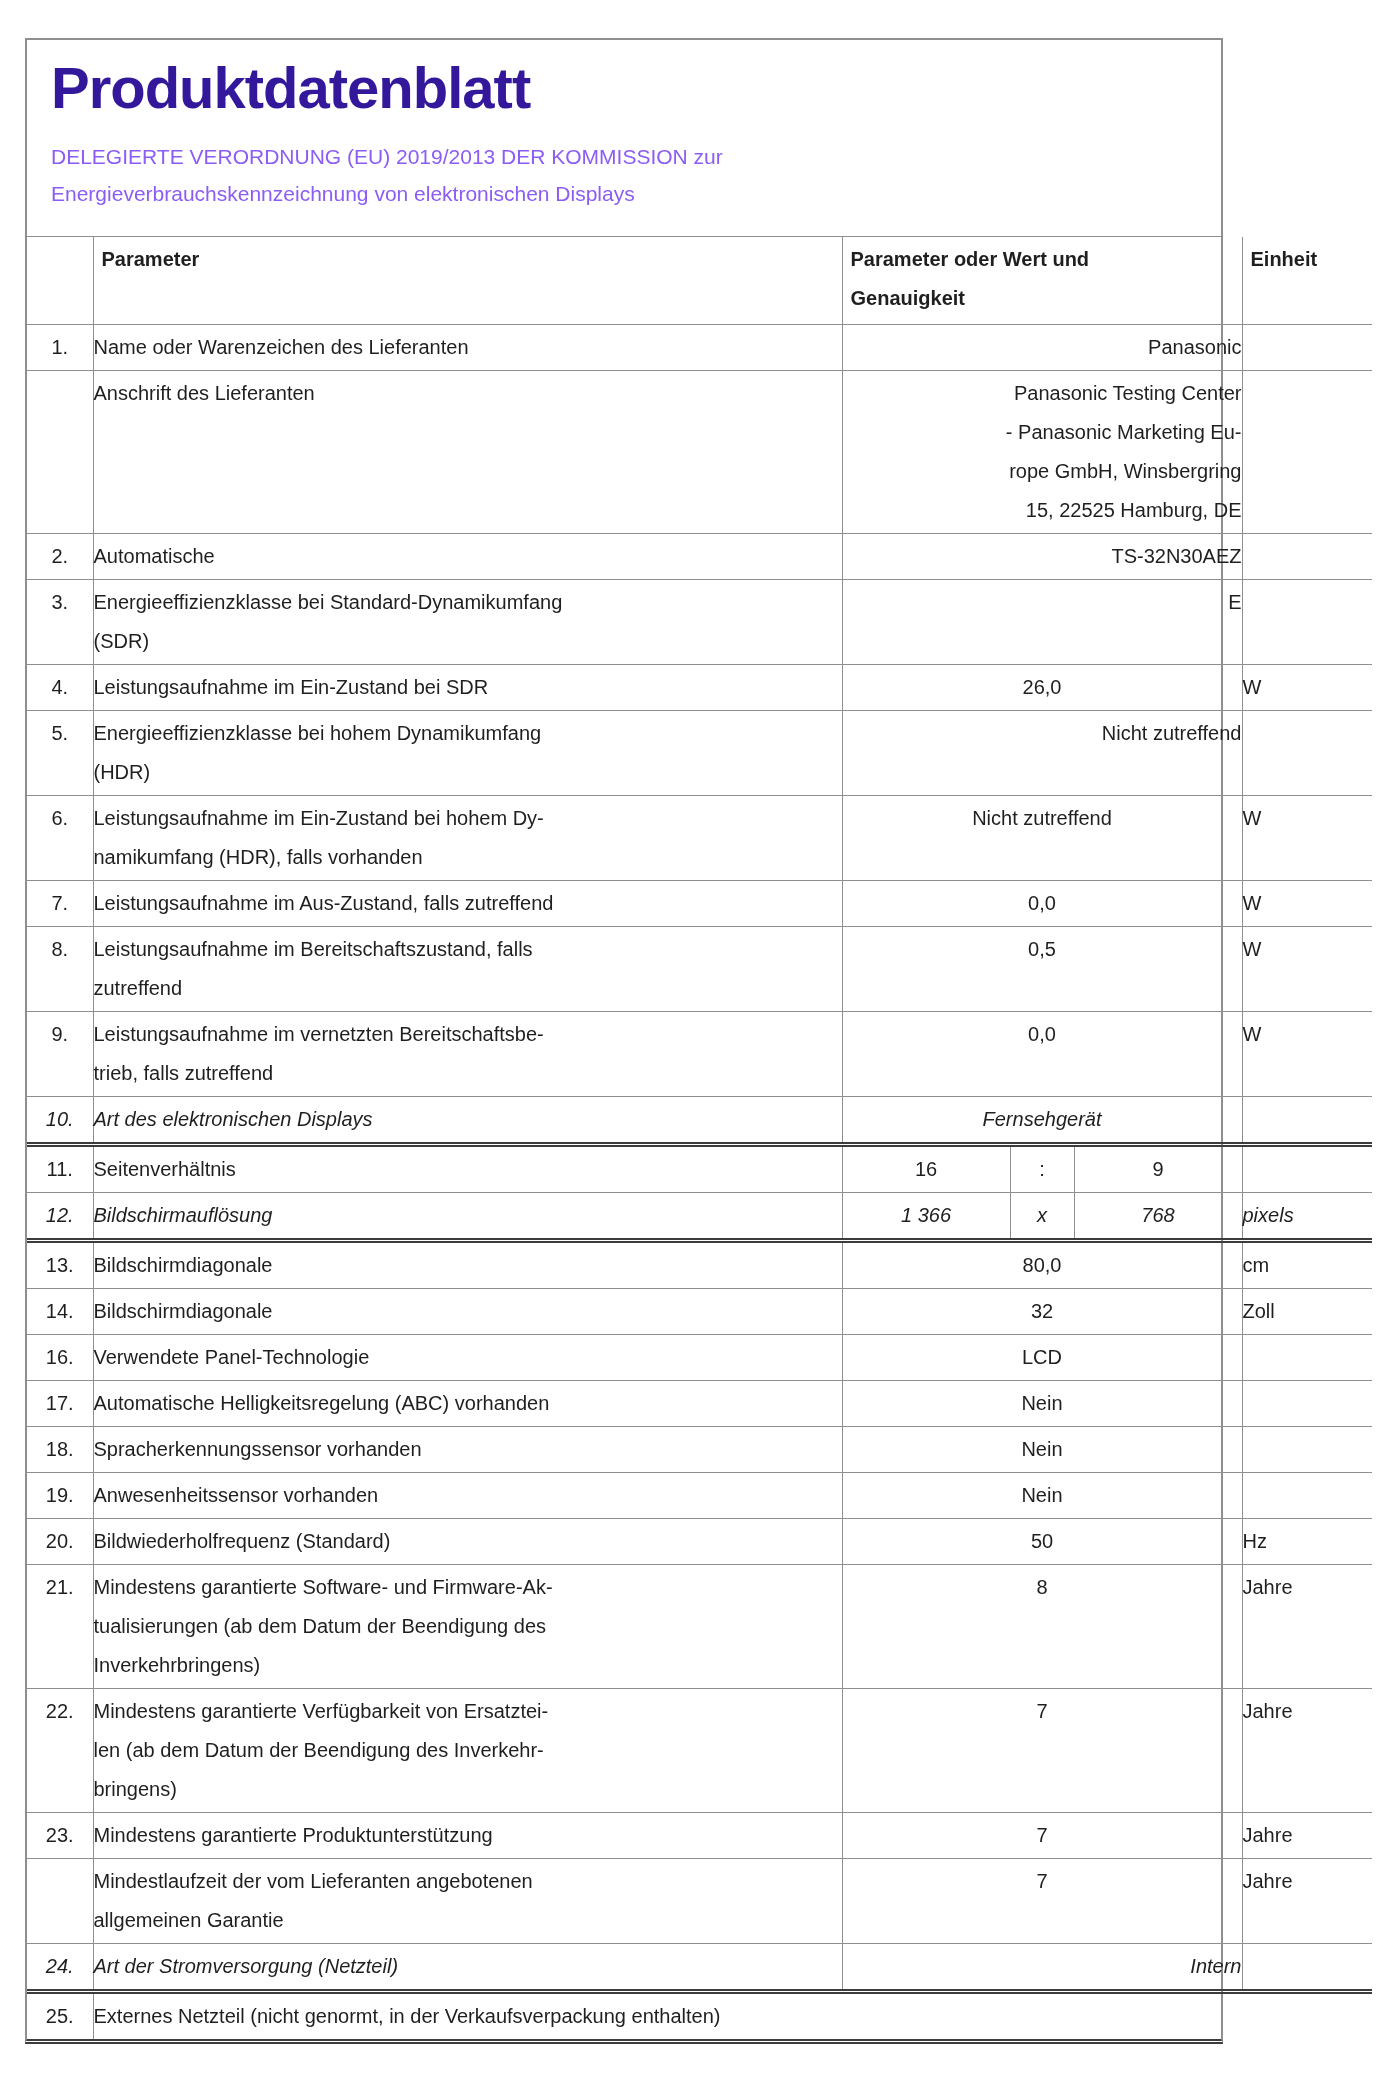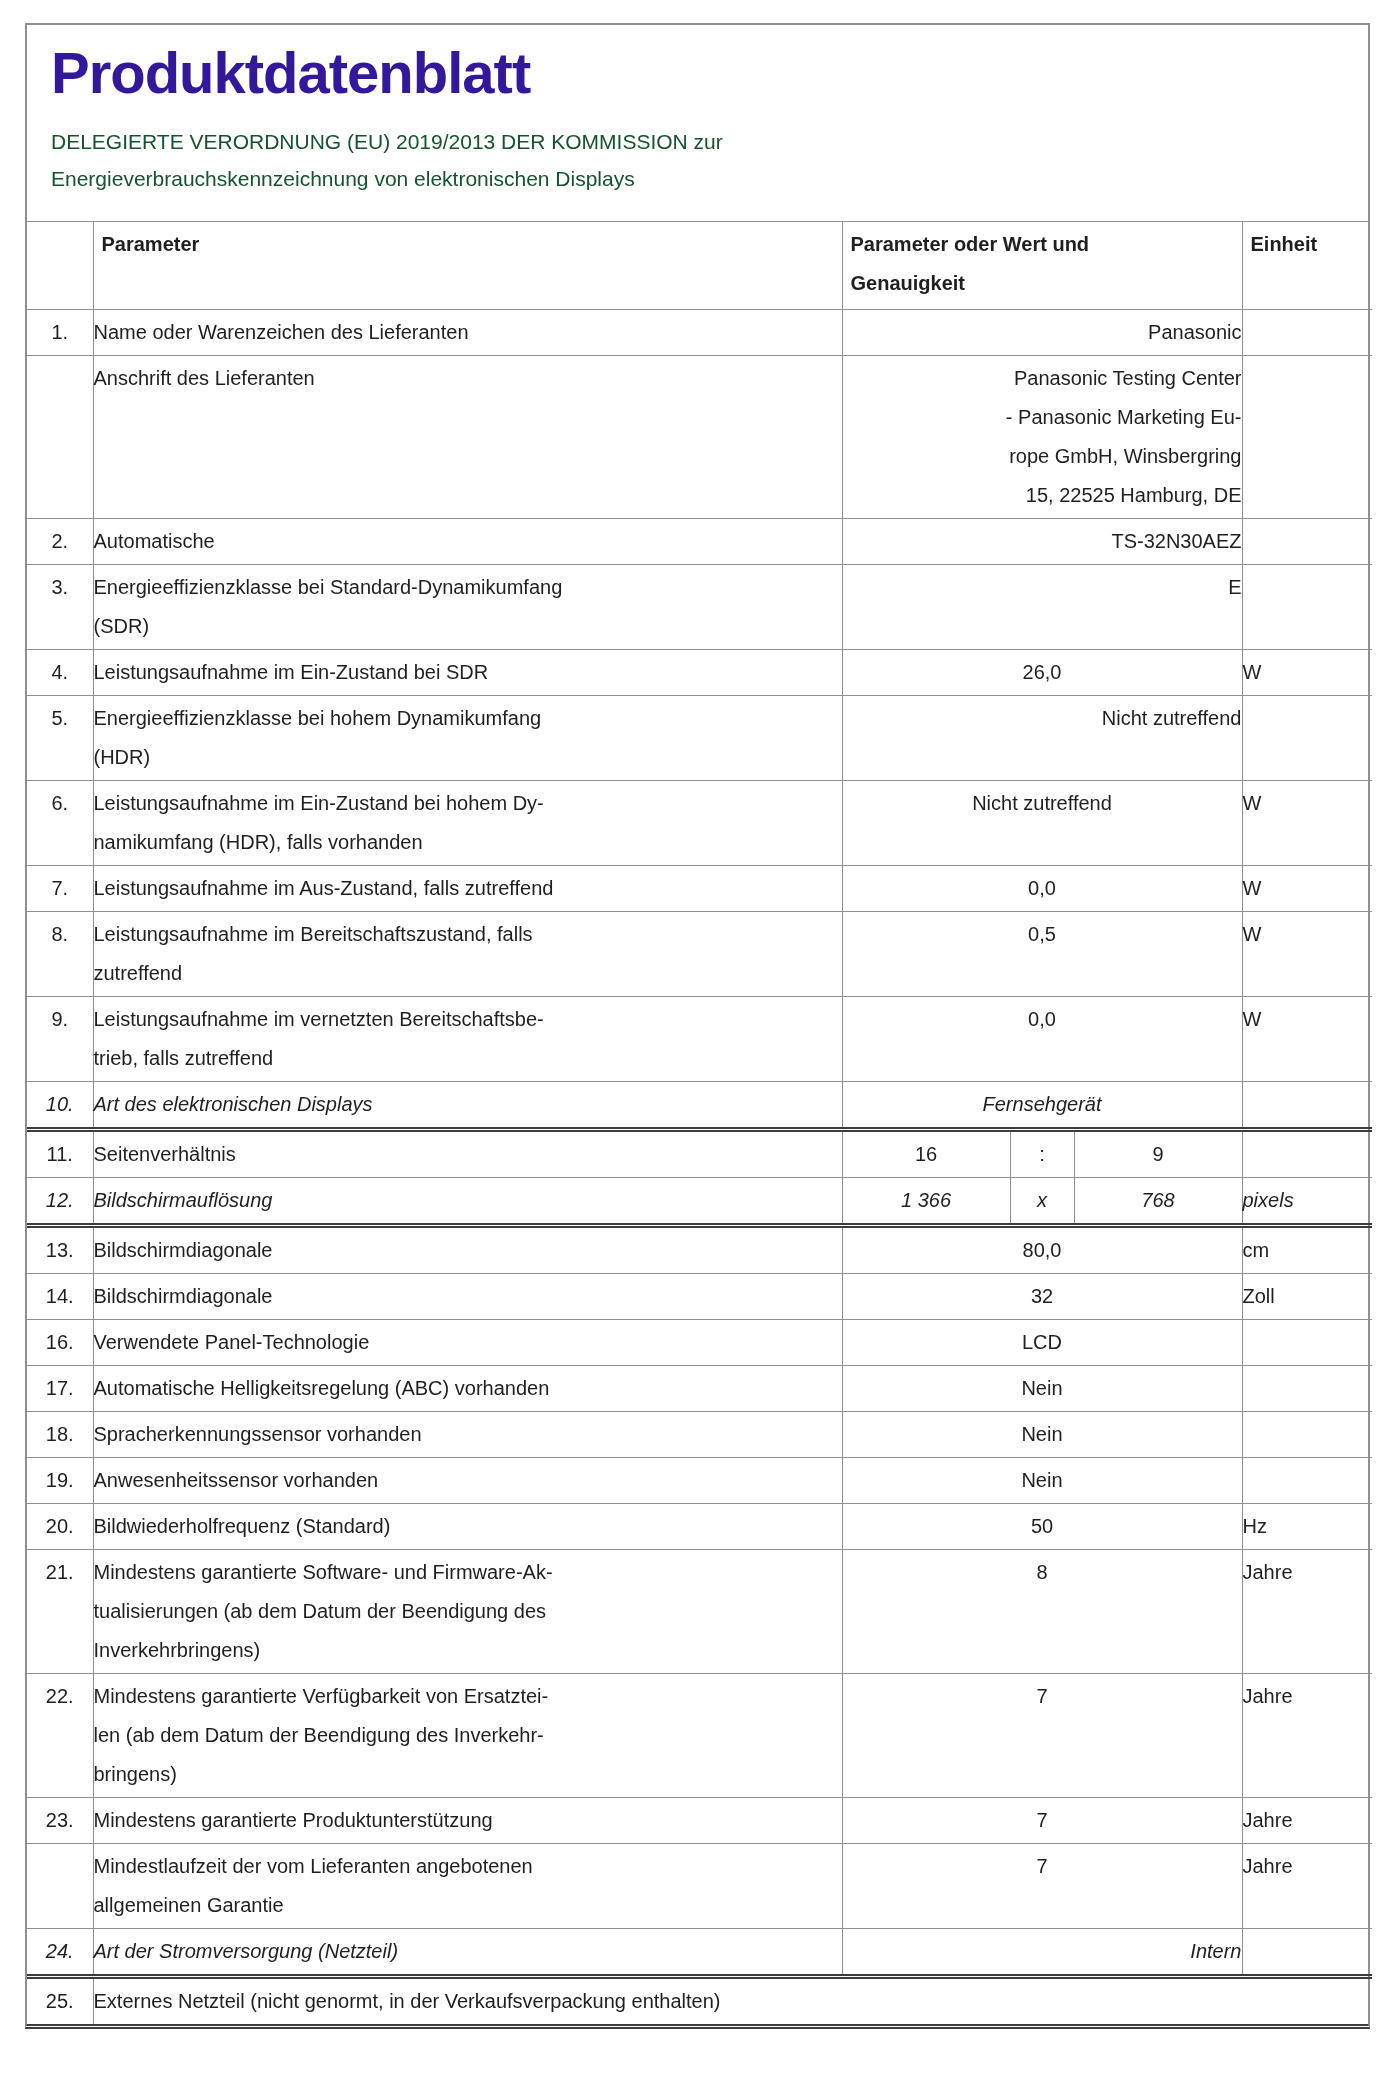--- a/index.html
+++ b/index.html
@@ -10,22 +10,22 @@
     position: relative;
     width: 1400px;
     height: 2081px;
     background: #ffffff;
     overflow: hidden;
   }
 
   .sheet {
     position: absolute;
     left: 25px;
-    top: 23px;
-    width: 1345px;
+    top: 38px;
+    width: 1198px;
     border: 2px solid #8f8f8f;
     border-bottom: 5px double #3c3c3c;
     background: #ffffff;
   }
 
   
   .title-block {
     padding: 14px 24px 24px 24px;
     border-bottom: 1.5px solid #8f8f8f;
   }
@@ -33,21 +33,21 @@
     font-size: 58px;
     font-weight: 700;
     color: #34189c;
     letter-spacing: -1px;
     line-height: 68px;
     margin-bottom: 16px;
   }
   .doc-regulation {
     font-size: 21px;
     line-height: 37px;
-    color: #14532d;
+    color: #8b5cf6;
     white-space: pre-line;
   }
 
   
   table.datasheet {
     width: 100%;
     border-collapse: collapse;
     border: hidden; 
     table-layout: fixed;
     color: #1f1f1f;

